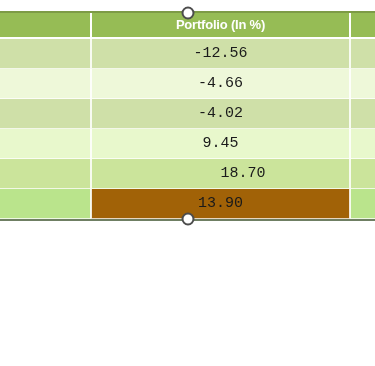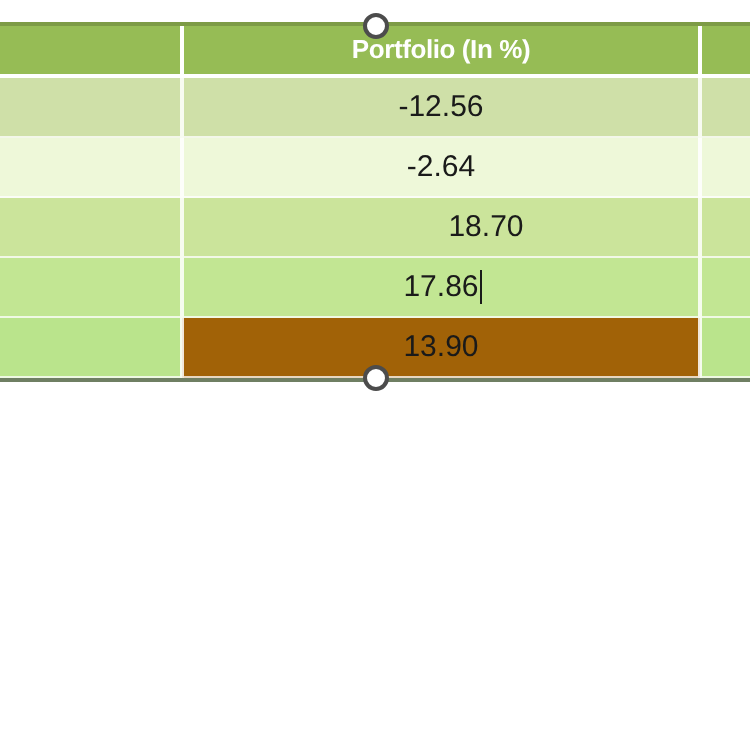--- a/index.html
+++ b/index.html
@@ -70,21 +70,21 @@
     height: 29px;
     padding: 0;
     border-right: 2px solid rgba(255,255,255,0.85);
     border-bottom: 1px solid rgba(255,255,255,0.75);
   }
   tr.data-row td:last-child { border-right: none; }
 
   .cell-value {
     display: block;
     text-align: center;
-    font-family: Liberation Sans, sans-serif;
+    font-family: Liberation Mono, monospace;
     font-size: 15px;
     color: #1a1a1a;
     line-height: 29px;
     white-space: nowrap;
     position: relative;
   }
 
   .cell-value.with-caret::after {
     content: "";
     position: absolute;
@@ -149,49 +149,60 @@
             </td>
             <td style="background: rgb(207, 224, 168);">
               <span class="cell-value"></span>
             </td>
           </tr>
           <tr class="data-row">
             <td style="background: rgb(238, 248, 217);">
               <span class="cell-value"></span>
             </td>
             <td style="background: rgb(238, 248, 217);">
-              <span class="cell-value">-2.64</span>
+              <span class="cell-value">-4.66</span>
             </td>
             <td style="background: rgb(238, 248, 217);">
+              <span class="cell-value"></span>
+            </td>
+          </tr>
+          <tr class="data-row">
+            <td style="background: rgb(207, 224, 168);">
+              <span class="cell-value"></span>
+            </td>
+            <td style="background: rgb(207, 224, 168);">
+              <span class="cell-value">-4.02</span>
+            </td>
+            <td style="background: rgb(207, 224, 168);">
+              <span class="cell-value"></span>
+            </td>
+          </tr>
+          <tr class="data-row">
+            <td style="background: rgb(232, 248, 204);">
+              <span class="cell-value"></span>
+            </td>
+            <td style="background: rgb(232, 248, 204);">
+              <span class="cell-value">9.45</span>
+            </td>
+            <td style="background: rgb(232, 248, 204);">
               <span class="cell-value"></span>
             </td>
           </tr>
           <tr class="data-row">
             <td style="background: rgb(203, 228, 155);">
               <span class="cell-value"></span>
             </td>
             <td style="background: rgb(203, 228, 155); padding-left: 45px;">
               <span class="cell-value">18.70</span>
             </td>
             <td style="background: rgb(203, 228, 155);">
               <span class="cell-value"></span>
             </td>
           </tr>
           <tr class="data-row">
-            <td style="background: rgb(194, 230, 147);">
-              <span class="cell-value"></span>
-            </td>
-            <td style="background: rgb(194, 230, 147);">
-              <span class="cell-value with-caret">17.86</span>
-            </td>
-            <td style="background: rgb(194, 230, 147);">
-              <span class="cell-value"></span>
-            </td>
-          </tr>
-          <tr class="data-row">
             <td style="background: rgb(186, 228, 140);">
               <span class="cell-value"></span>
             </td>
             <td style="background: #a16207;">
               <span class="cell-value">13.90</span>
             </td>
             <td style="background: rgb(186, 228, 140);">
               <span class="cell-value"></span>
             </td>
           </tr>

